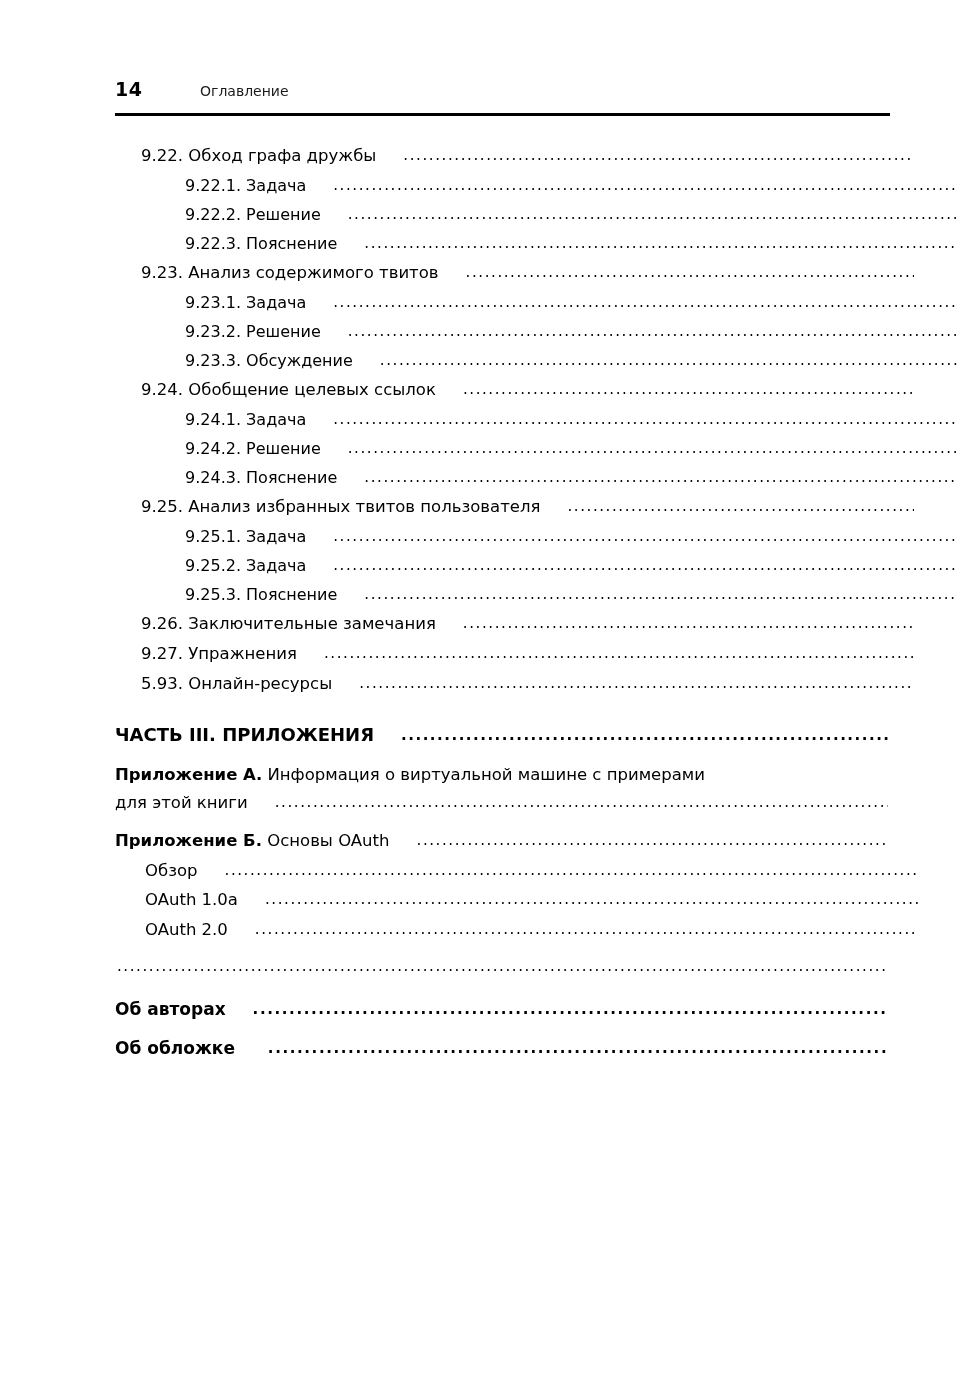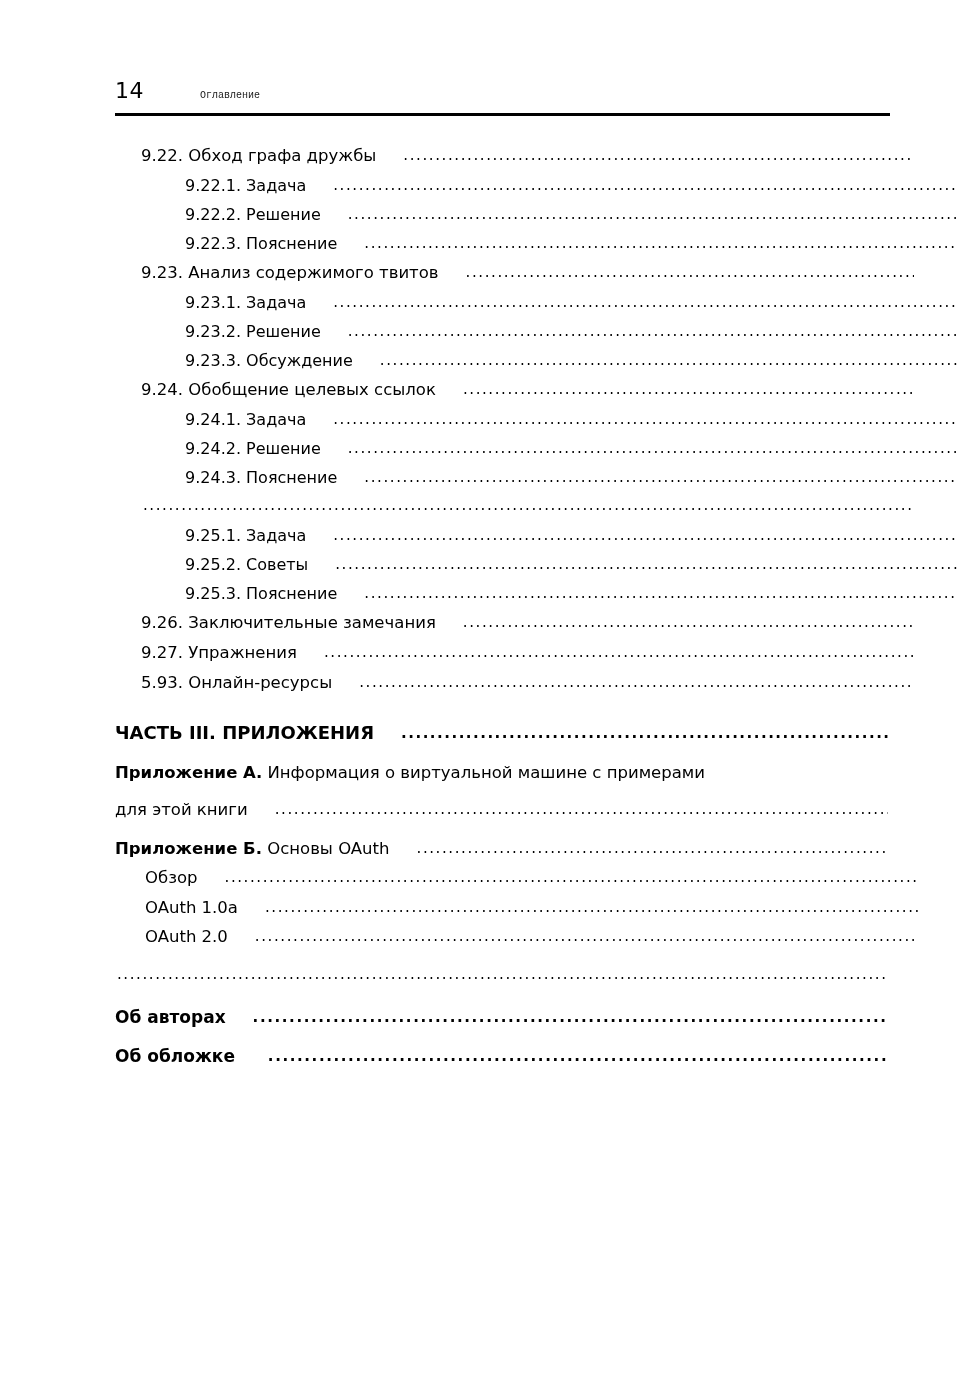--- a/index.html
+++ b/index.html
@@ -27,30 +27,29 @@
   
   .header {
     position: absolute;
     left: 115px;
     top: 78px;
     width: 775px;
     display: flex;
     align-items: baseline;
   }
   .page-number {
-    font-size: 22px;
-    font-weight: normal;
+    font-size: 19px;
+    font-weight: bold;
     letter-spacing: 0.5px;
     min-width: 85px;
   }
   .header-title {
-    font-size: 10px;
+    font-size: 14px;
     font-weight: normal;
     color: #1a1a1a;
-    font-family: Liberation Mono, monospace;
   }
   .header-rule {
     position: absolute;
     left: 115px;
     top: 113px;
     width: 775px;
     height: 2.5px;
     background: #000;
   }
 
@@ -122,21 +121,21 @@
     font-size: 16.5px;
     margin-bottom: 13px;
     padding-left: 0px;
   }
   .appendix b { font-weight: bold; }
   .appendix .page { font-size: 16.5px; }
 
   .appendix-wrap { margin-bottom: 22px; }
   .appendix-firstline {
     font-size: 16.5px;
-    margin-bottom: 20px;
+    margin-bottom: 11px;
   }
   .appendix-sub {
     font-size: 16.5px;
     padding-left: 30px;
     margin-bottom: 13px;
   }
   .appendix-sub .page { font-size: 16.5px; }
 
   .backmatter {
     font-size: 17px;
@@ -215,30 +214,31 @@
           <span class="label">9.24.2. Решение</span>
           <span class="leader">........................................................................................................................................................................................................</span>
           <span class="page">443</span>
         </div>
         <div class="row lvl2">
           <span class="label">9.24.3. Пояснение</span>
           <span class="leader">........................................................................................................................................................................................................</span>
           <span class="page">443</span>
         </div>
         <div class="row lvl1">
+          <span class="label">9.25. Анализ избранных твитов пользователя</span>
           <span class="leader">........................................................................................................................................................................................................</span>
           <span class="page">446</span>
         </div>
         <div class="row lvl2">
           <span class="label">9.25.1. Задача</span>
           <span class="leader">........................................................................................................................................................................................................</span>
           <span class="page">446</span>
         </div>
         <div class="row lvl2">
-          <span class="label">9.25.2. Советы</span>
+          <span class="label">9.25.2. Задача</span>
           <span class="leader">........................................................................................................................................................................................................</span>
           <span class="page">446</span>
         </div>
         <div class="row lvl2">
           <span class="label">9.25.3. Пояснение</span>
           <span class="leader">........................................................................................................................................................................................................</span>
           <span class="page">447</span>
         </div>
         <div class="row lvl1">
           <span class="label">9.26. Заключительные замечания</span>

